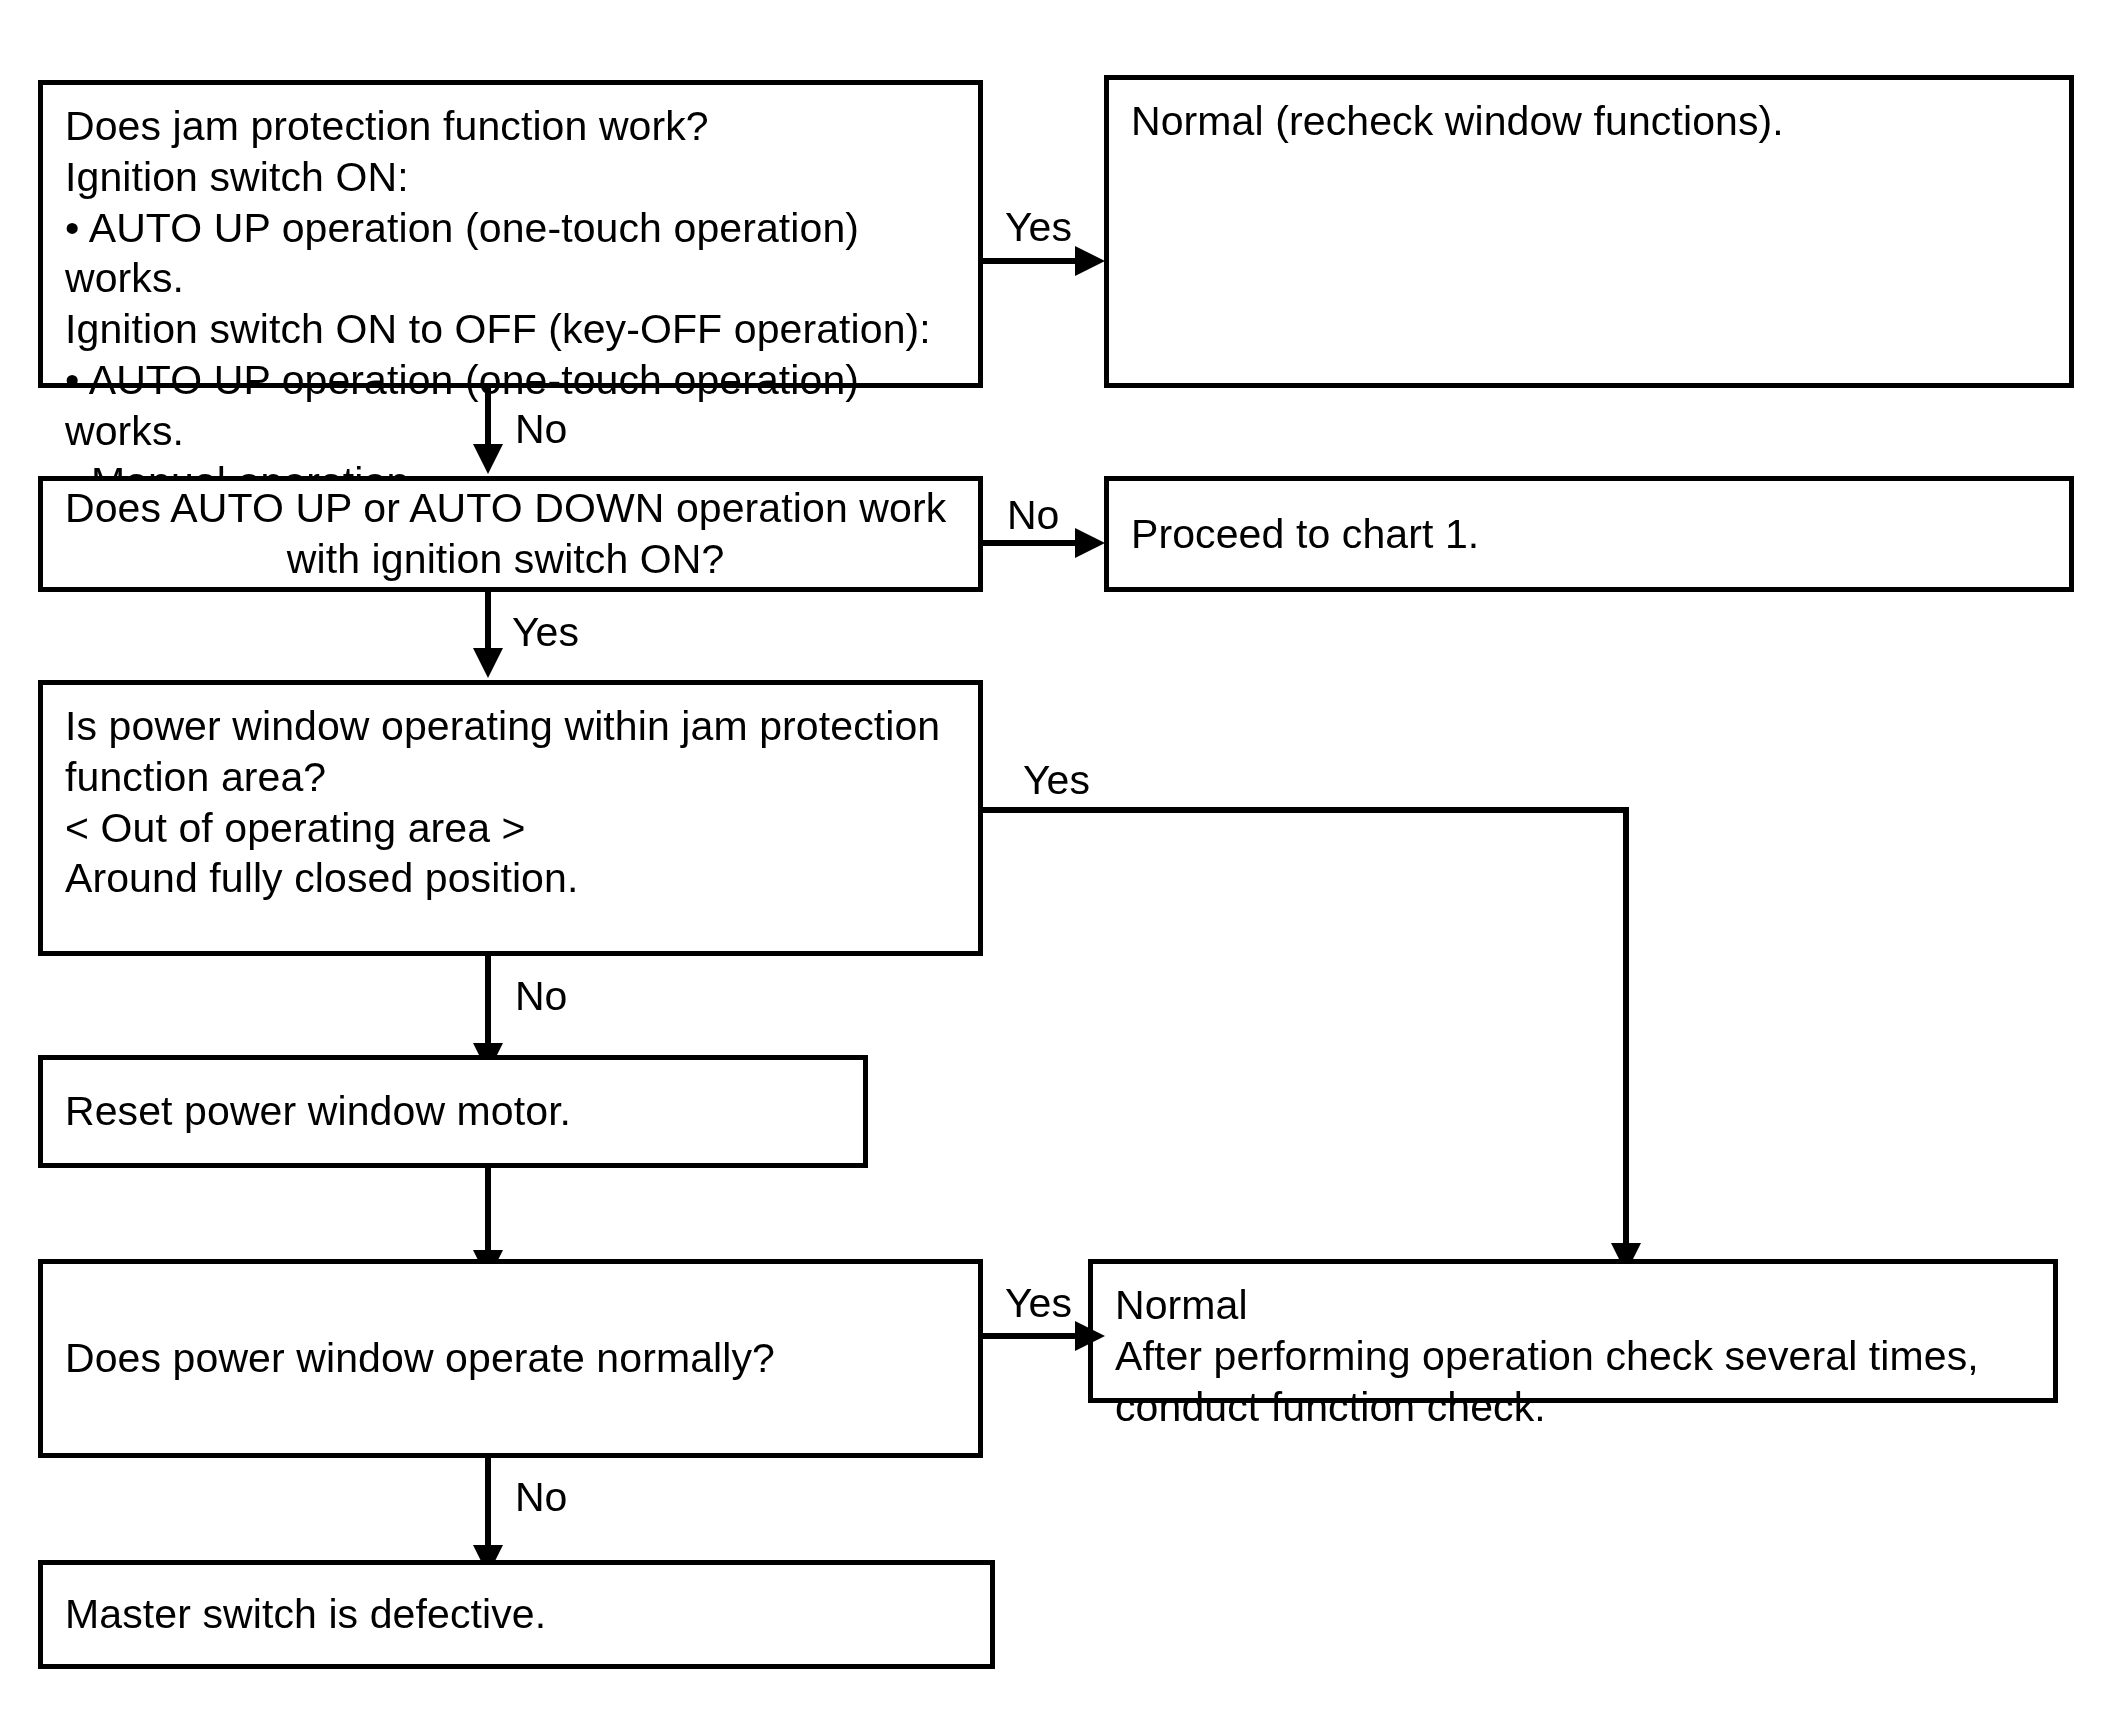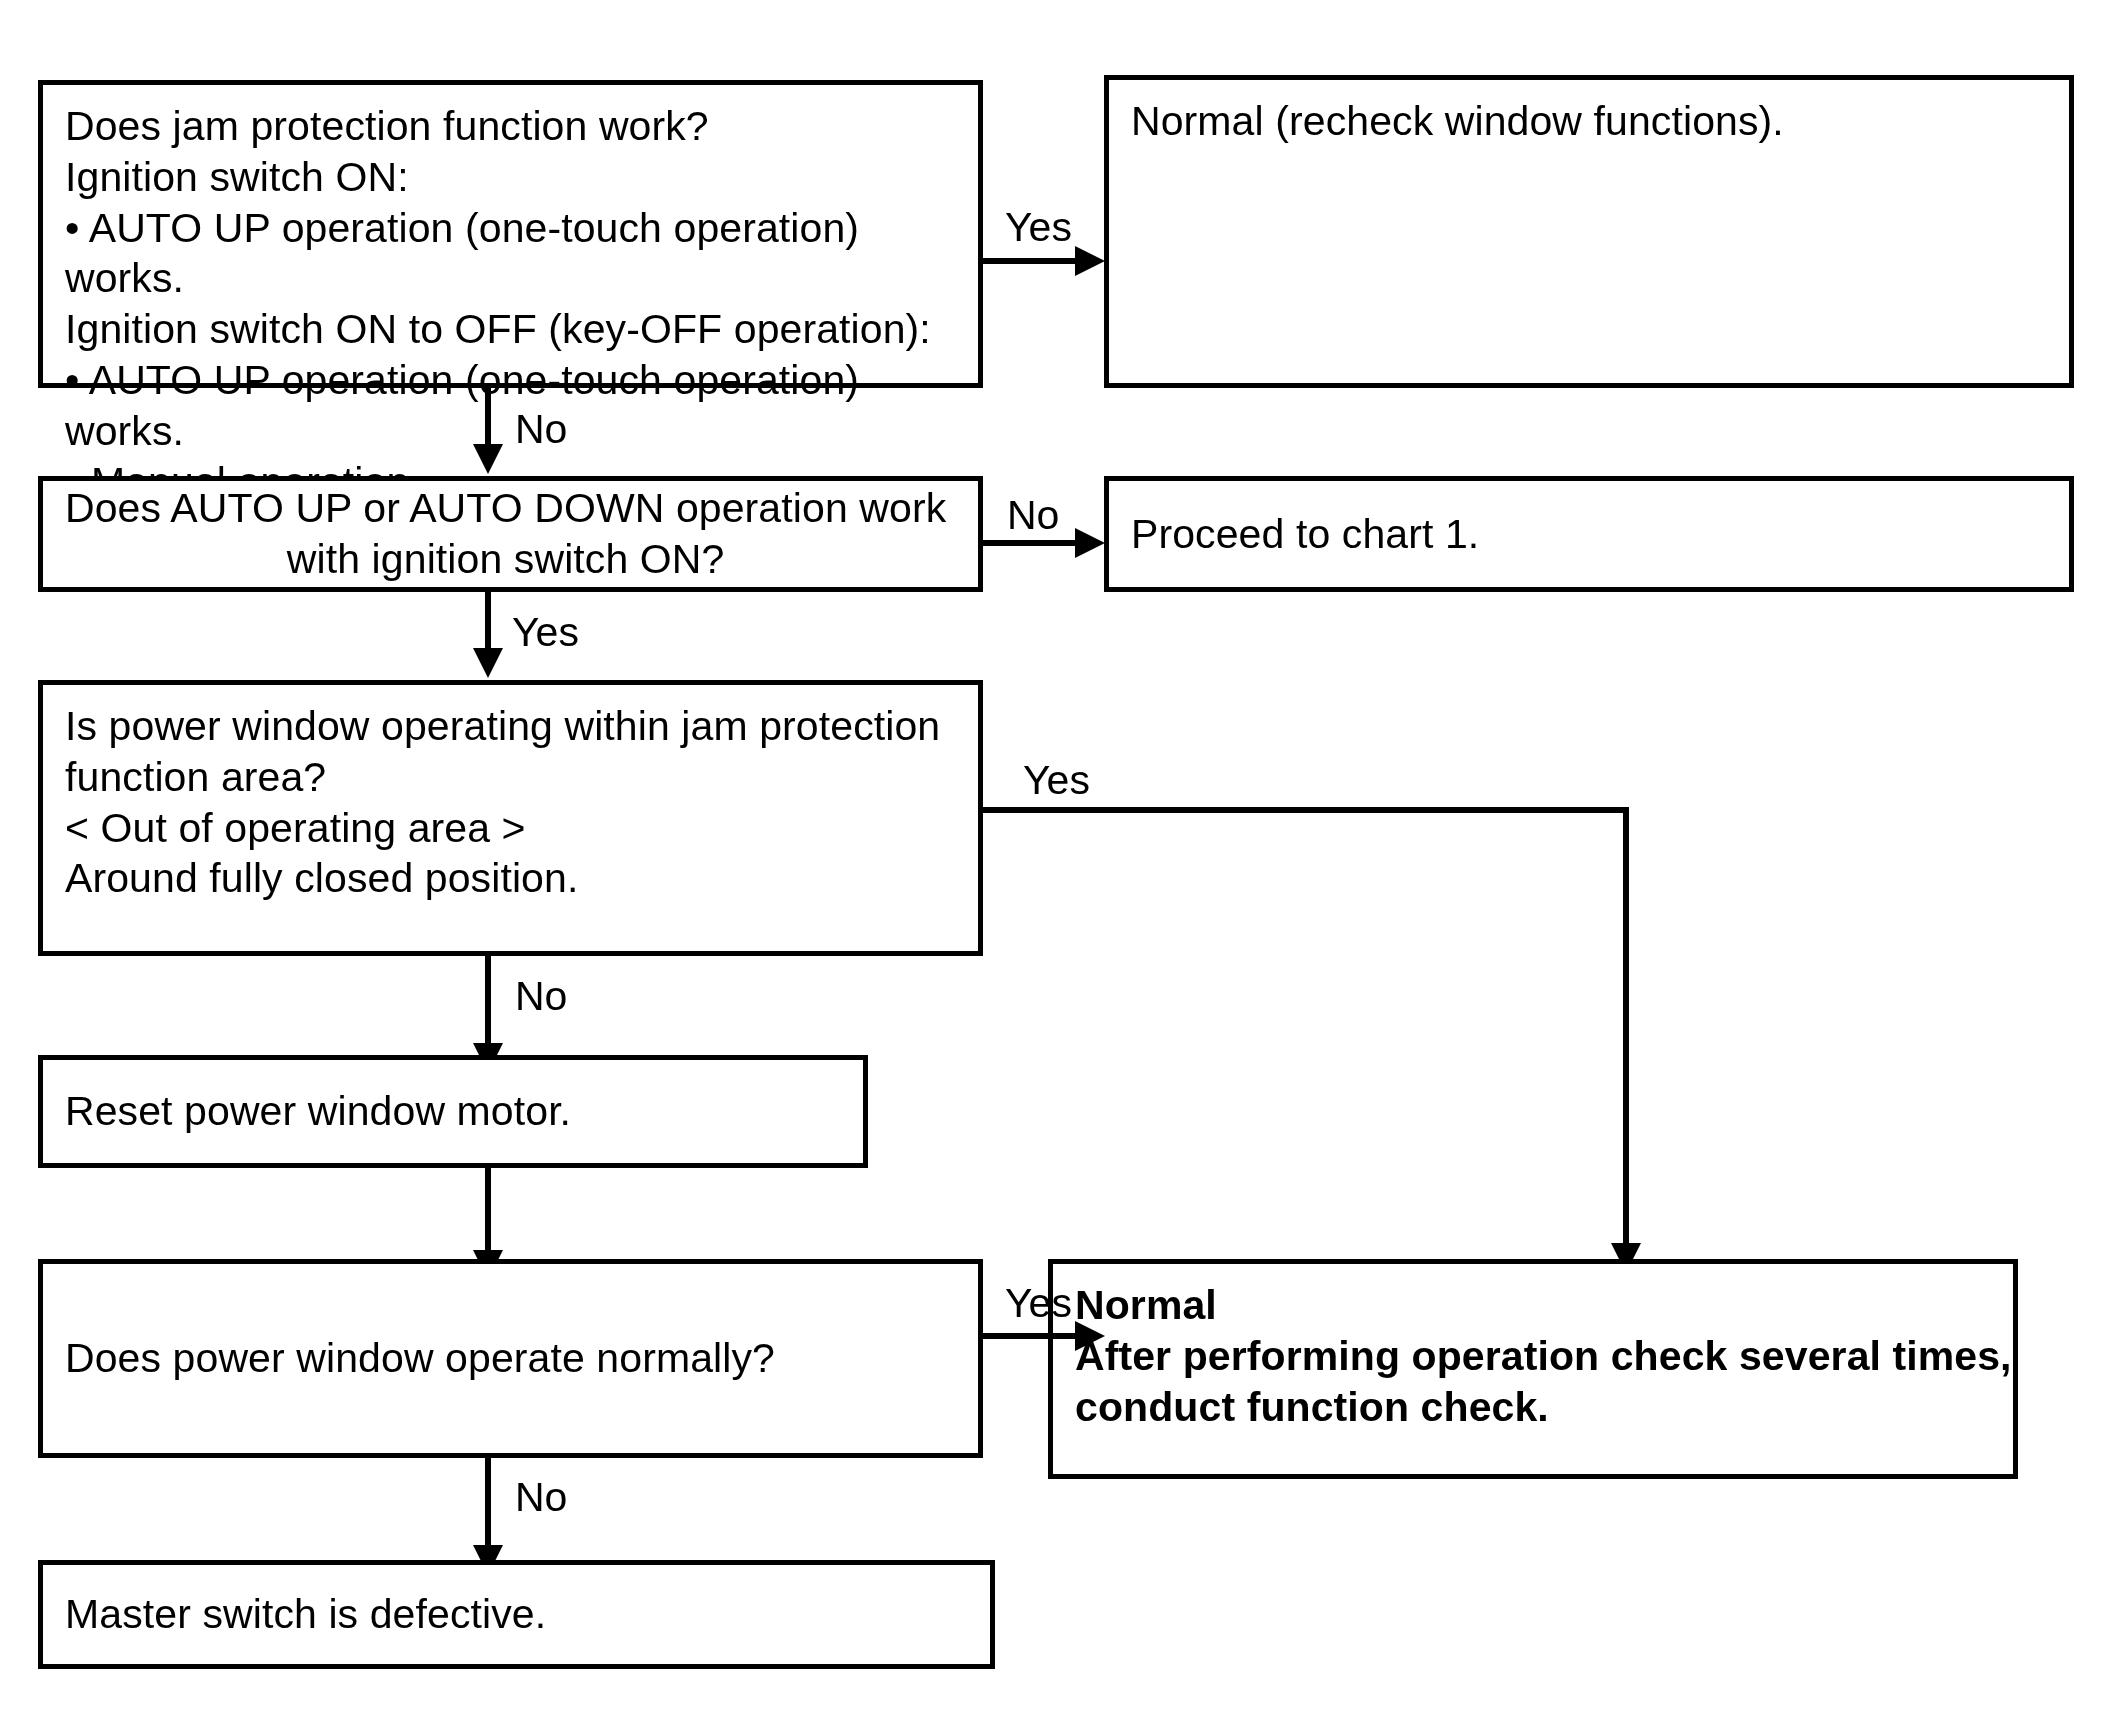--- a/index.html
+++ b/index.html
@@ -145,21 +145,21 @@
     <div class="node-text">Reset power window motor.</div>
   </div>
 
   <div class="vline" style="left:485px; top:1168px; height:85px;"></div>
   <div class="arrow-down" style="left:473px; top:1250px;"></div>
 
   <div class="node" style="left:38px; top:1259px; width:945px; height:199px;">
     <div class="node-text">Does power window operate normally?</div>
   </div>
 
-  <div class="node top-align" style="left:1048px; top:1259px; width:970px; height:220px;font-weight:bold;">
+  <div class="node top-align" style="left:1088px; top:1259px; width:970px; height:144px;">
     <div class="node-text">Normal
 After performing operation check several times,
 conduct function check.</div>
   </div>
 
   <div class="hline" style="left:983px; top:1333px; width:92px;"></div>
   <div class="arrow-right" style="left:1075px; top:1321px;"></div>
   <div class="edge-label" style="left:1005px; top:1277px;">Yes</div>
 
   <div class="vline" style="left:485px; top:1458px; height:92px;"></div>

